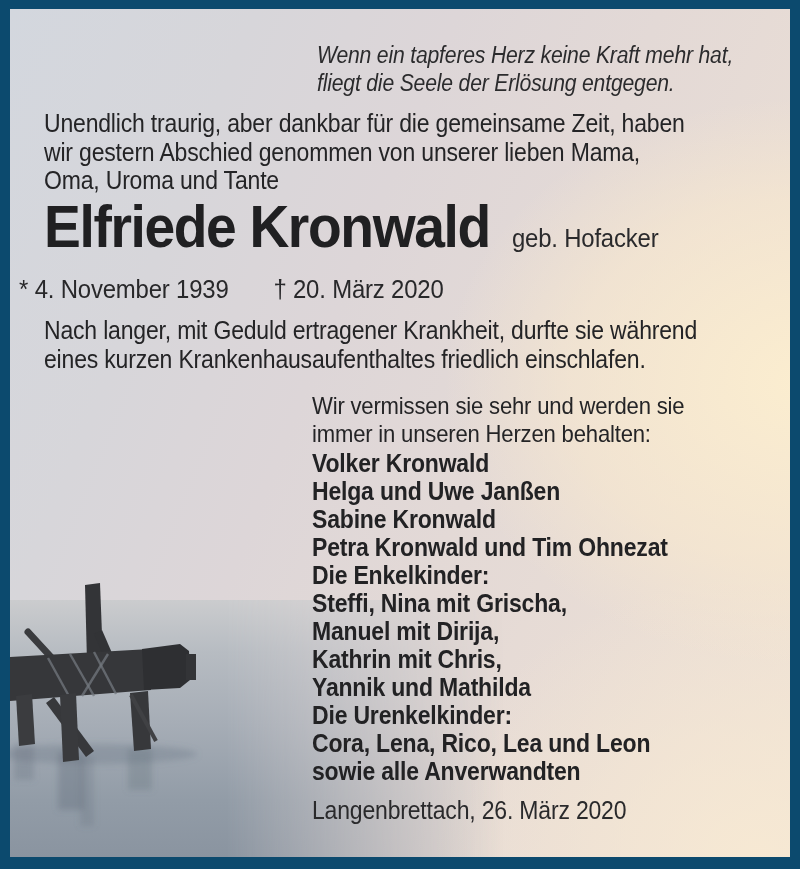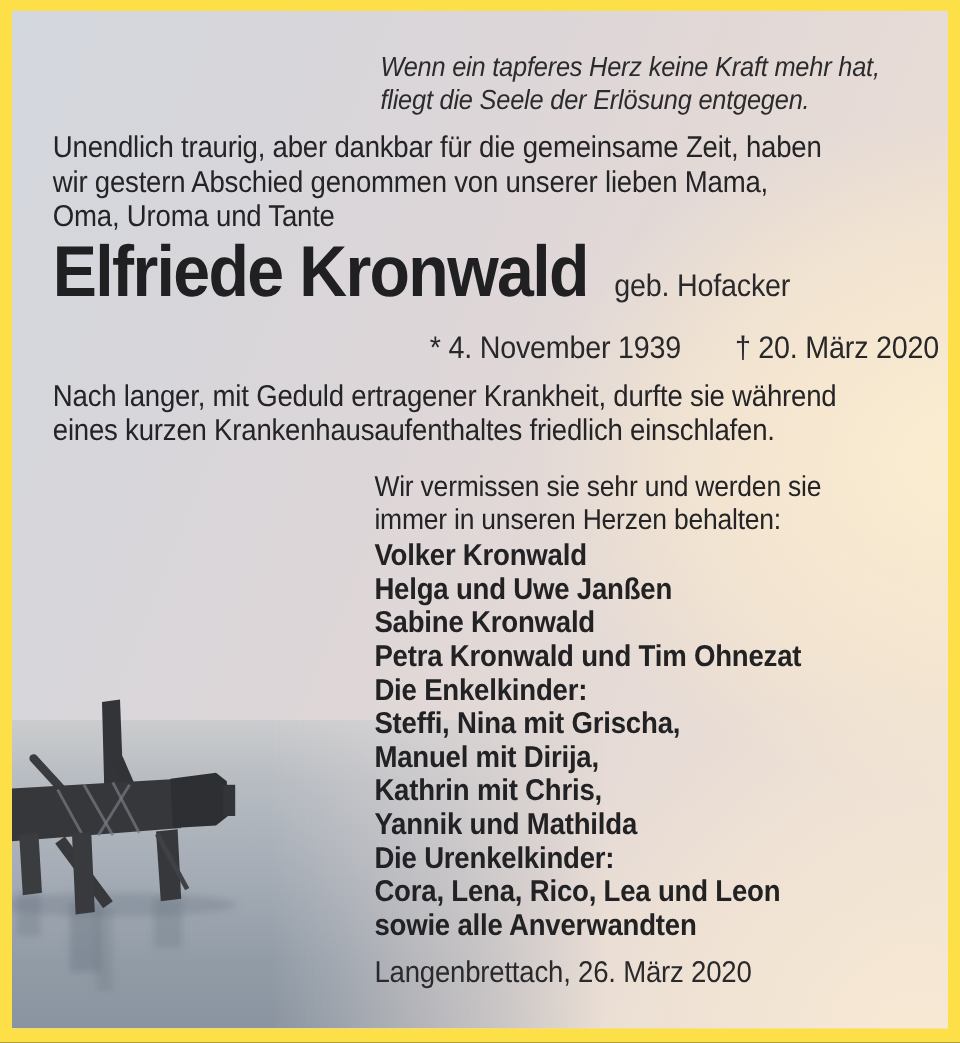--- a/index.html
+++ b/index.html
@@ -5,21 +5,21 @@
   html,body{margin:0;padding:0;}
   body{
     width:800px;height:869px;
     background:#151517;
     font-family:"Liberation Sans","DejaVu Sans",sans-serif;
     position:relative;
     overflow:hidden;
   }
   .frame{
     position:absolute; inset:0;
-    background:#fde047;
+    background:#0c4a6e;
   }
   .page{
     position:absolute;
     left:10px; top:9px; right:10px; bottom:12px;
     overflow:hidden;
     
     background:
       radial-gradient(58% 42% at 102% 44%, rgba(252,238,207,0.95) 0%, rgba(250,234,206,0.55) 52%, rgba(250,234,206,0) 80%),
       radial-gradient(60% 48% at 96% 100%, rgba(247,233,211,0.92) 0%, rgba(247,233,211,0) 70%),
       linear-gradient(112deg,#d3d7de 0%,#d7d6da 22%,#ddd6d8 40%,#e3d9d6 58%,#e9ddd5 78%,#efe2d5 100%);
@@ -36,21 +36,21 @@
   }
   .txt{position:absolute; color:#242426; z-index:3;}
   .cond{transform:scaleX(0.92); transform-origin:left top; letter-spacing:-0.2px;}
   .cond-c{transform:scaleX(0.92); transform-origin:center top; letter-spacing:-0.2px;}
 
   .epigraph{left:307px; top:32px; font-style:italic; font-size:23px; line-height:28px; color:#2b2b2d;}
   .intro{left:34px; top:100px; font-size:25px; line-height:28.5px;}
   .name-row{left:34px; top:183px; display:flex; align-items:baseline; gap:24px; white-space:nowrap;}
   .deceased-name{font-size:60px; font-weight:bold; letter-spacing:-1.5px; color:#202022;}
   .maiden-name{font-size:26px; color:#2a2a2c;}
-  .dates{left:0; right:0; top:265px; display:flex; justify-content:flex-end; gap:28px; font-size:26px; color:#28282a;}
+  .dates{left:0; right:0; top:265px; display:flex; justify-content:flex-start; gap:28px; font-size:26px; color:#28282a;}
   .illness{left:34px; top:307px; font-size:25px; line-height:29px;}
   .farewell{left:302px; top:383px; font-size:24px; line-height:27.5px;}
   .mourners{left:302px; top:440px; font-size:25px; line-height:28px; font-weight:bold; color:#222224;}
   .closing{left:302px; top:787px; font-size:25px; color:#2a2a2c;}
   .line{white-space:nowrap;}
 </style>
 </head>
 <body>
 
 <div class="frame">

